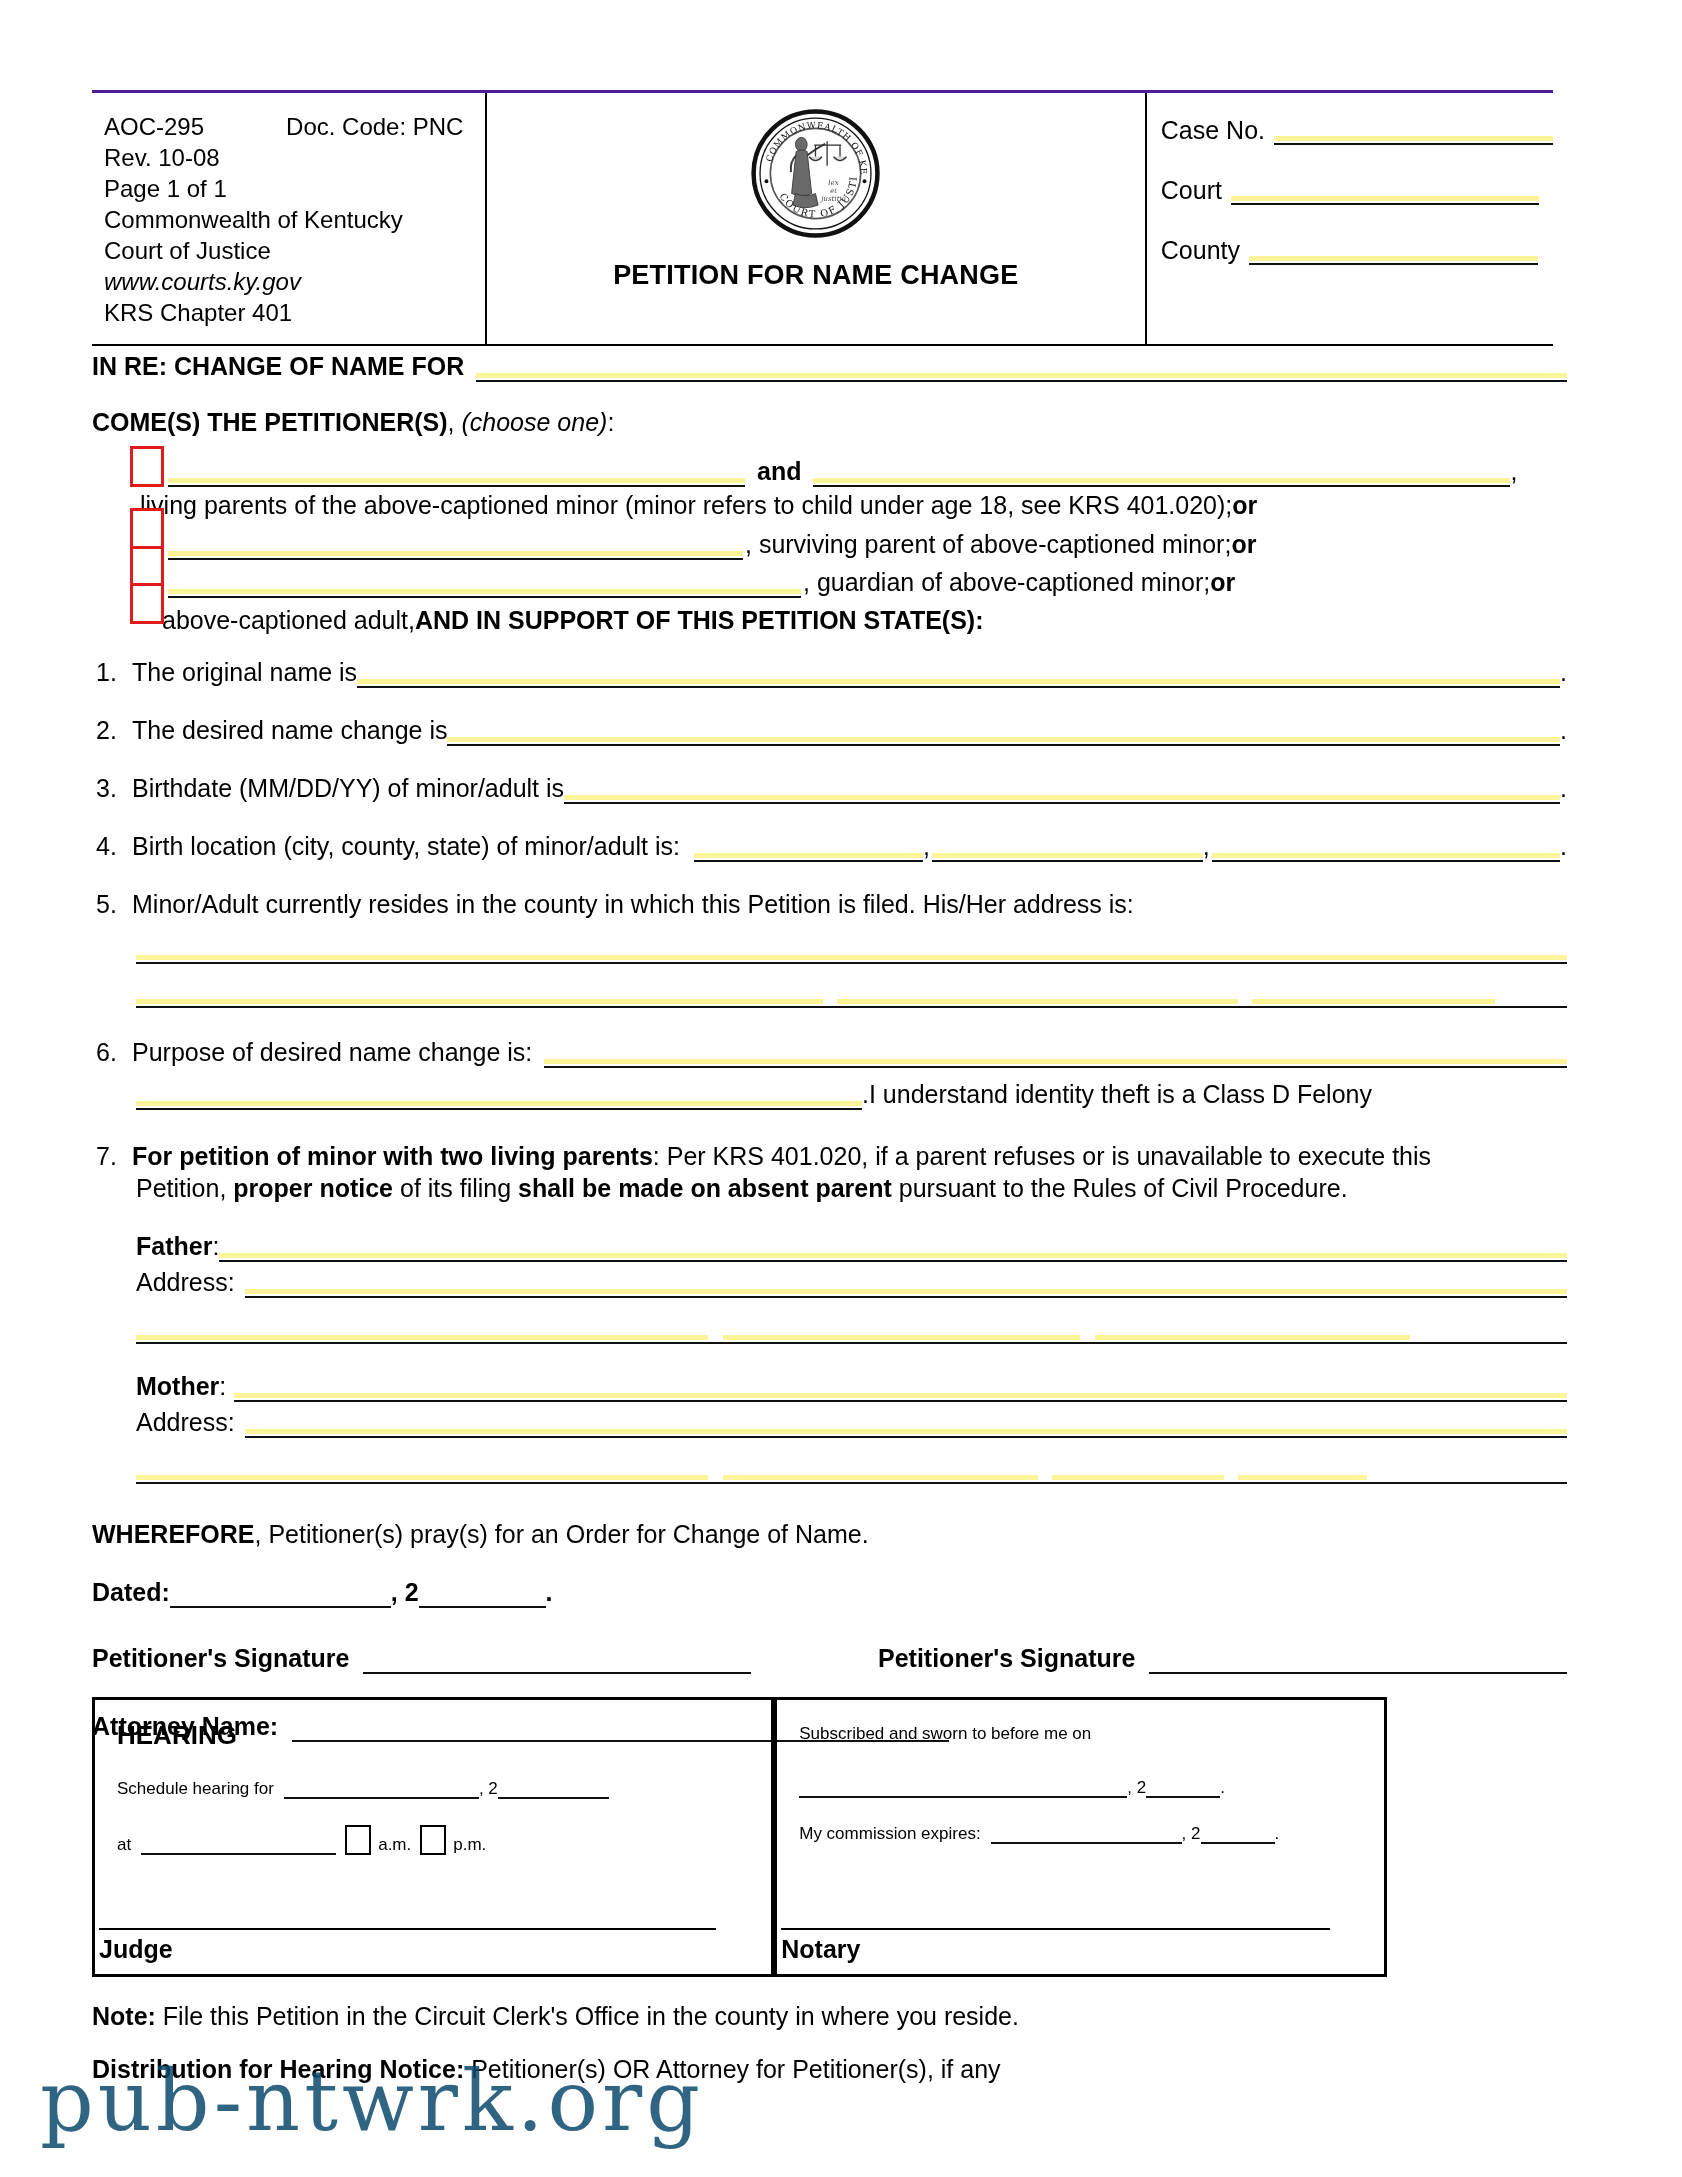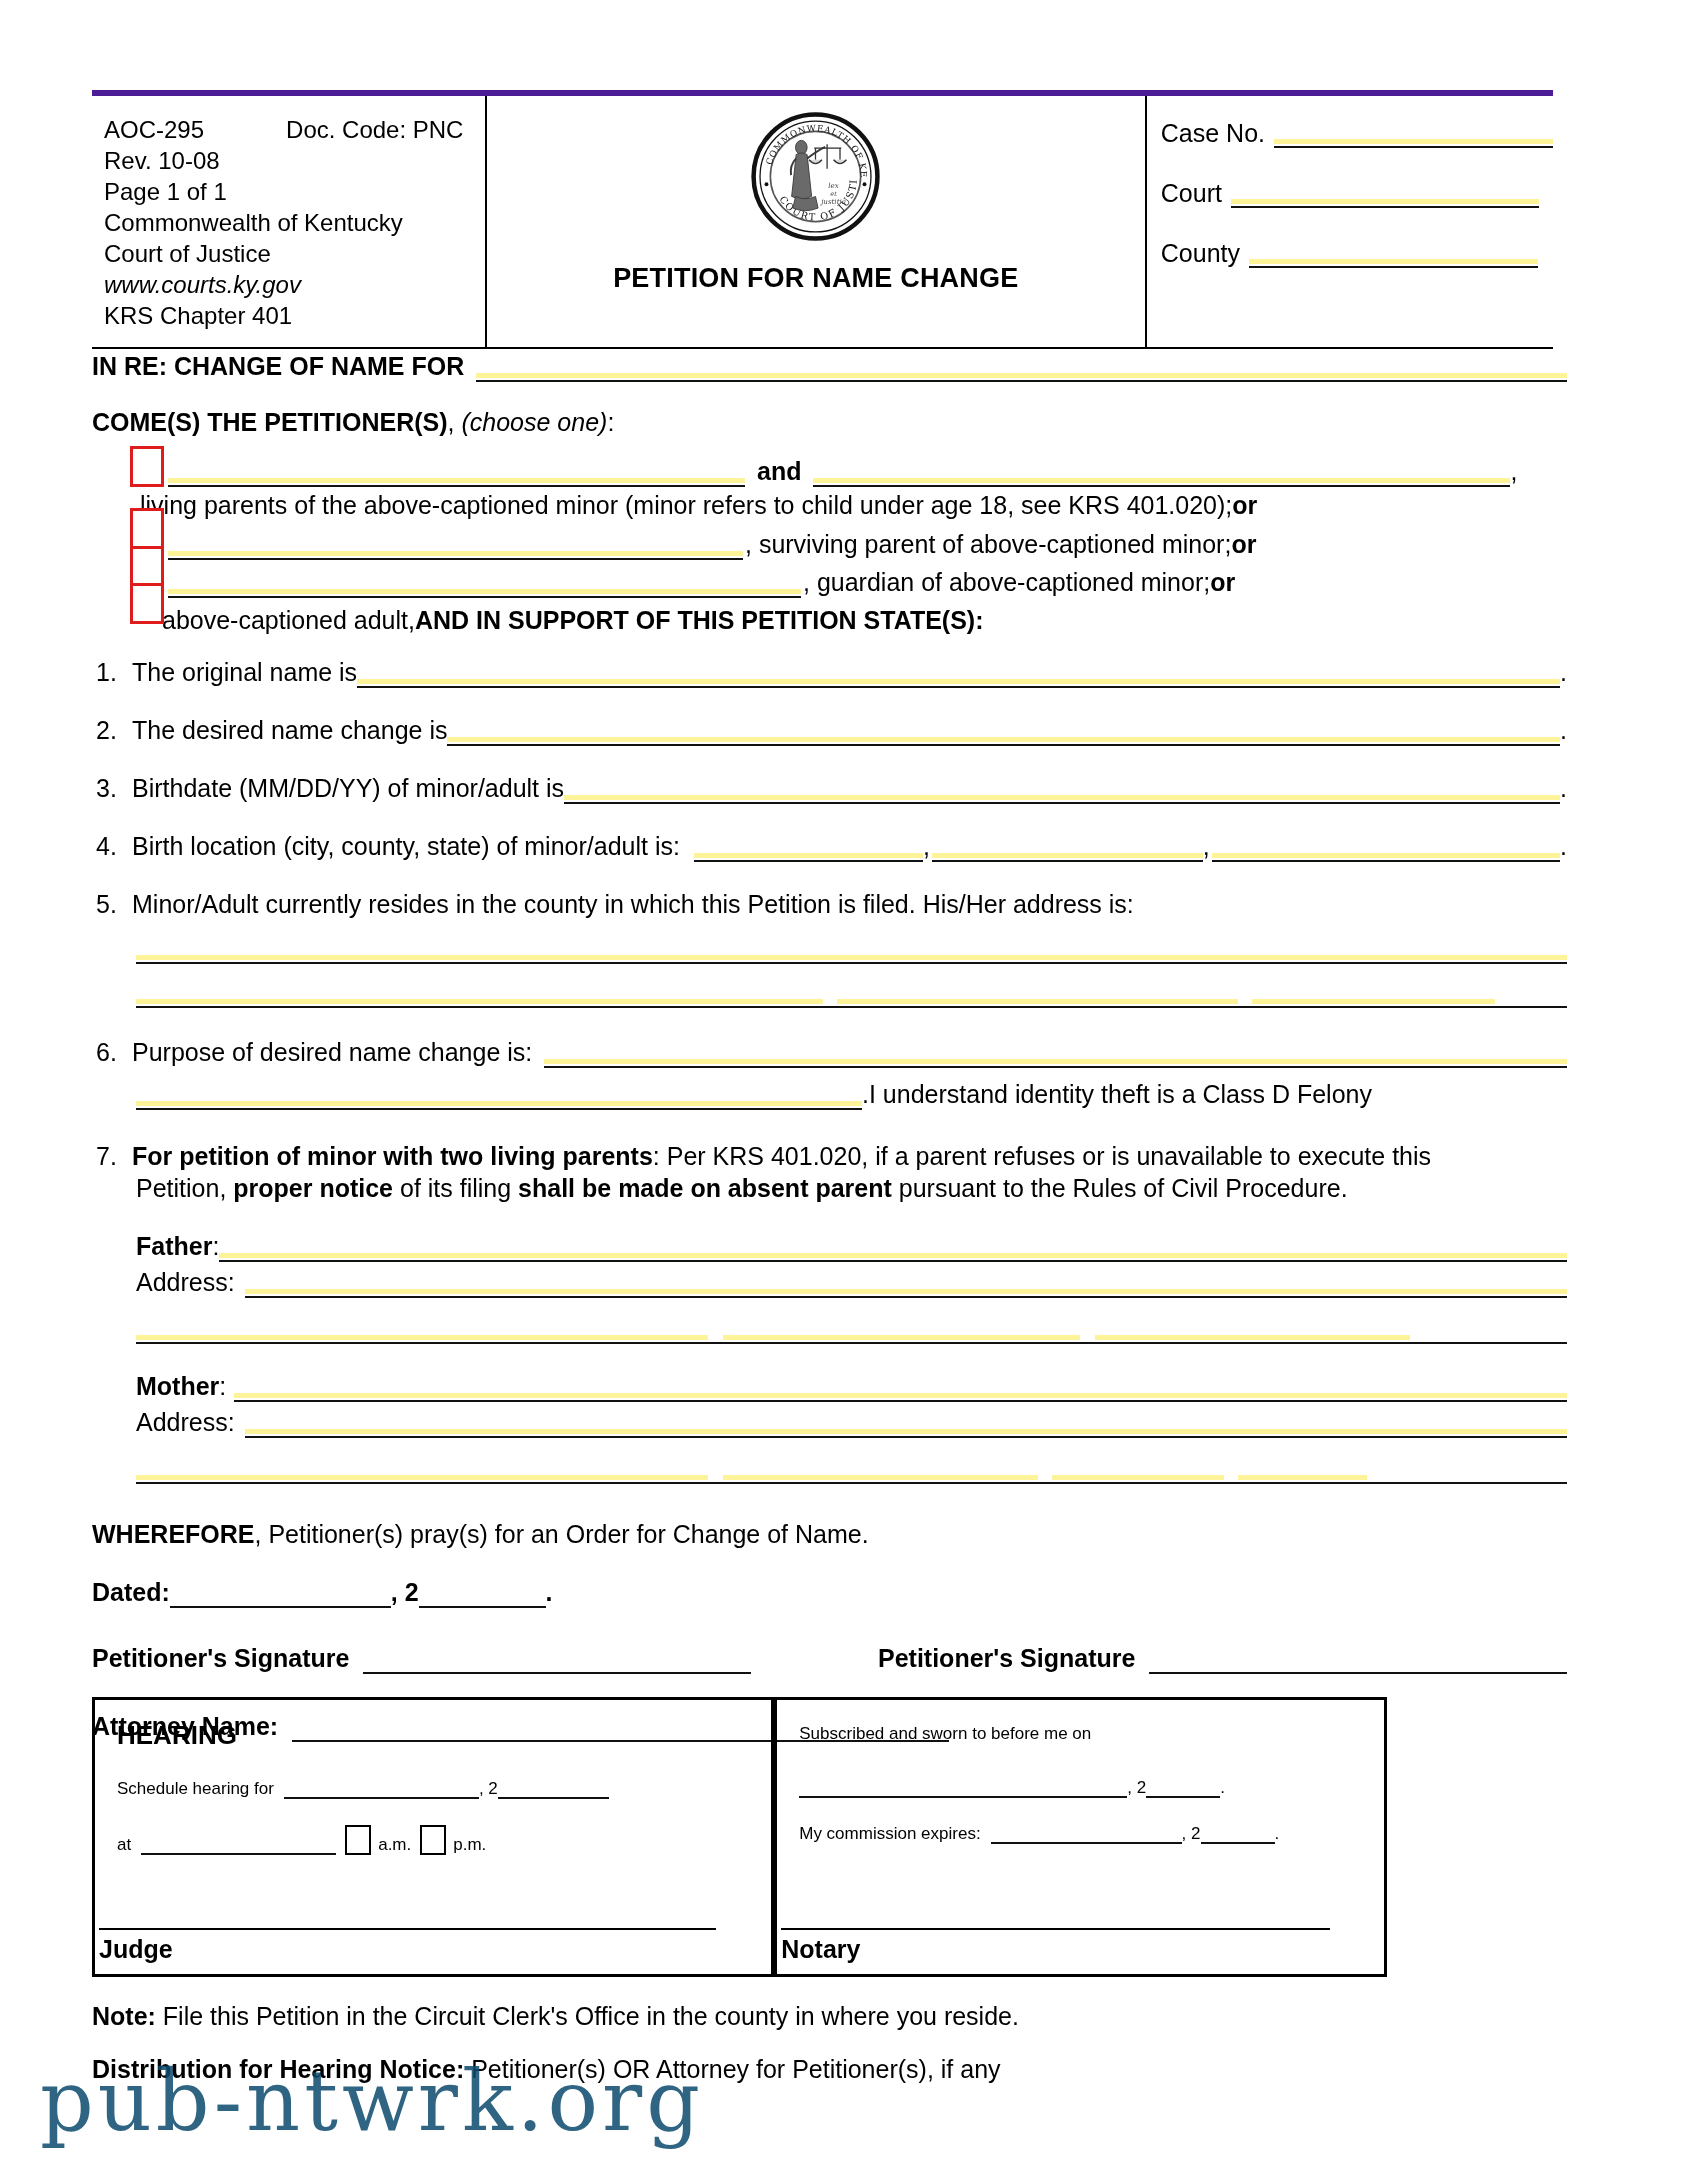--- a/index.html
+++ b/index.html
@@ -20,21 +20,21 @@
     height: 2177px;
     padding: 0;
   }
 
   
   .hdr-wrap {
     position: absolute;
     left: 92px;
     top: 90px;
     width: 1461px;
-    border-top: 6px solid #4c1d95;
+    border-top: 3px solid #4c1d95;
     border-bottom: 2px solid #000;
     display: flex;
   }
   .hdr-left {
     width: 400px;
     padding: 18px 0 16px 12px;
     border-right: 2px solid #000;
   }
   .hdr-mid {
     width: 669px;

